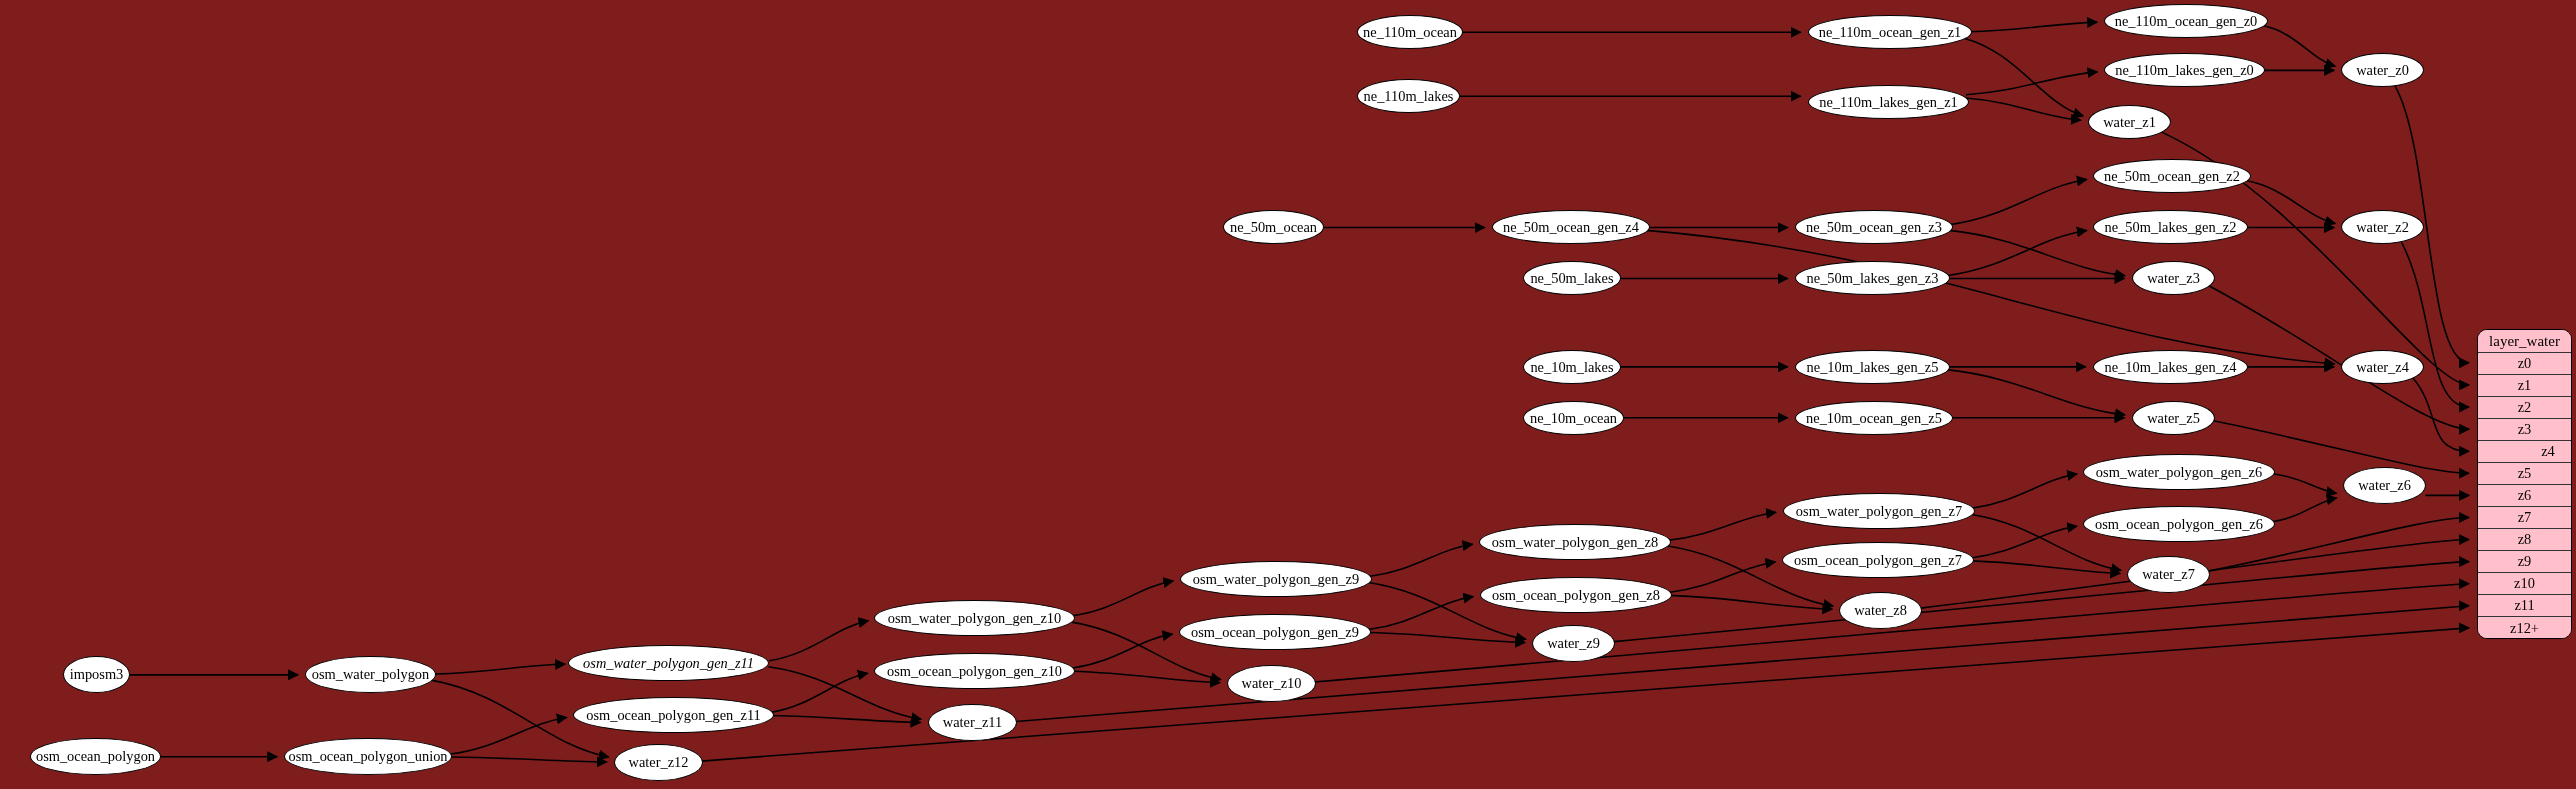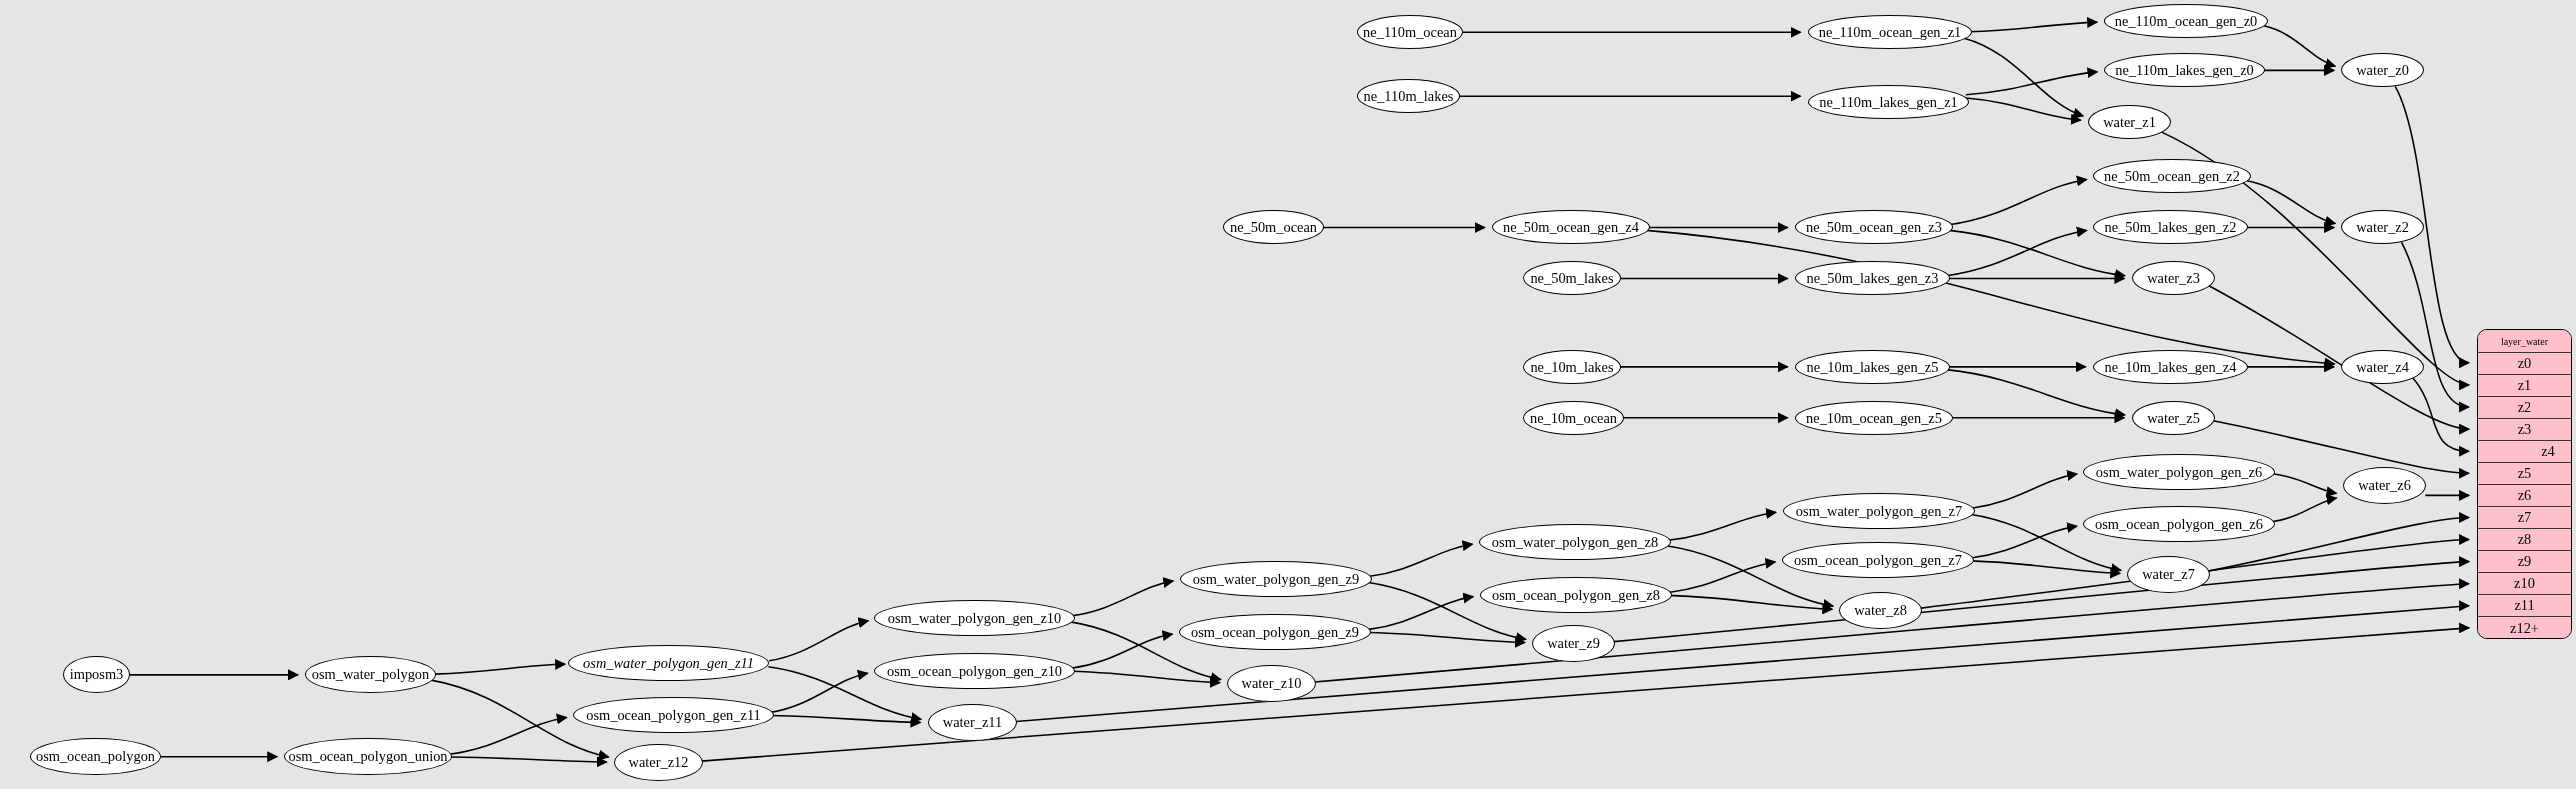--- a/index.html
+++ b/index.html
@@ -4,21 +4,21 @@
 <style>
   html, body {
     margin: 0;
     padding: 0;
     background: #ffffff;
   }
   #canvas {
     position: relative;
     width: 2576px;
     height: 789px;
-    background: #e5e5e5;
+    background: #7f1d1d;
     overflow: hidden;
     font-family: "Liberation Serif", "DejaVu Serif", serif;
   }
   #edges {
     position: absolute;
     left: 0; top: 0;
     width: 2576px;
     height: 789px;
     pointer-events: none;
   }
@@ -50,21 +50,21 @@
     display: flex;
     align-items: center;
     justify-content: center;
     font-size: 14.4px;
     color: #000000;
     border-bottom: 1.1px solid #333333;
     background: #ffc0cb;
     white-space: nowrap;
   }
   .table-node .trow:last-child { border-bottom: none; }
-  .table-node .thead { font-size: 10px; }
+  .table-node .thead { font-size: 15px; }
 </style>
 </head>
 <body>
 
 <div id="canvas">
   <svg id="edges" viewBox="0 0 3588 1099" xmlns="http://www.w3.org/2000/svg">
     <defs>
       <marker id="arrow" viewBox="0 0 10 10" refX="9" refY="5" markerWidth="7" markerHeight="7" orient="auto-start-reverse">
         <path d="M 0 0 L 10 5 L 0 10 z" fill="#000000"></path>
       </marker>

